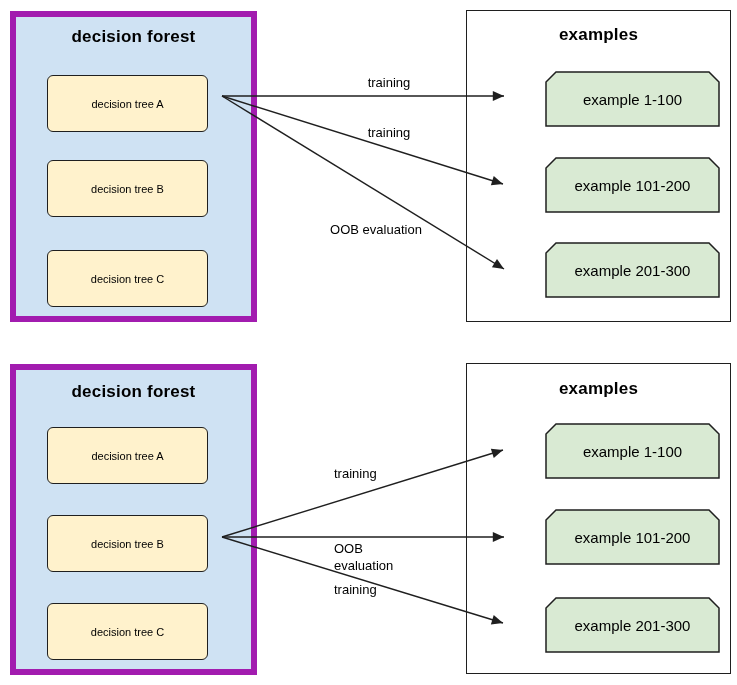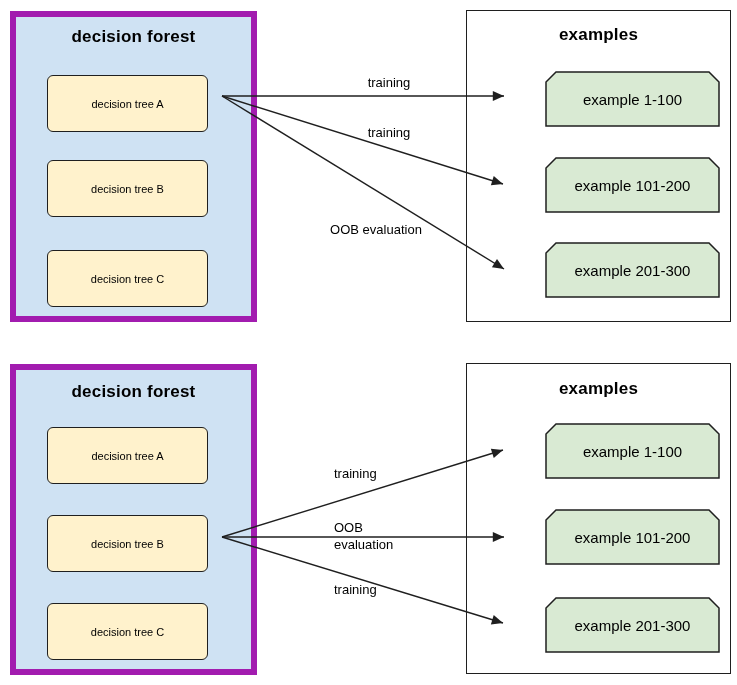--- a/index.html
+++ b/index.html
@@ -112,17 +112,17 @@
     <line x1="222" y1="537" x2="503" y2="450" marker-end="url(#ah)"></line>
     <line x1="222" y1="537" x2="504" y2="537" marker-end="url(#ah)"></line>
     <line x1="222" y1="537" x2="503" y2="623" marker-end="url(#ah)"></line>
   </svg>
 
   <div class="arrow-label centered" style="left:347px; top:74px; width:84px;">training</div>
   <div class="arrow-label centered" style="left:347px; top:124px; width:84px;">training</div>
   <div class="arrow-label centered" style="left:312px; top:221px; width:128px;">OOB evaluation</div>
 
   <div class="arrow-label" style="left:334px; top:465px;">training</div>
-  <div class="arrow-label prewrap" style="left:334px; top:519px;">OOB
+  <div class="arrow-label prewrap" style="left:334px; top:540px;">OOB
 evaluation</div>
   <div class="arrow-label" style="left:334px; top:581px;">training</div>
 
 </div>
 
 </body></html>

